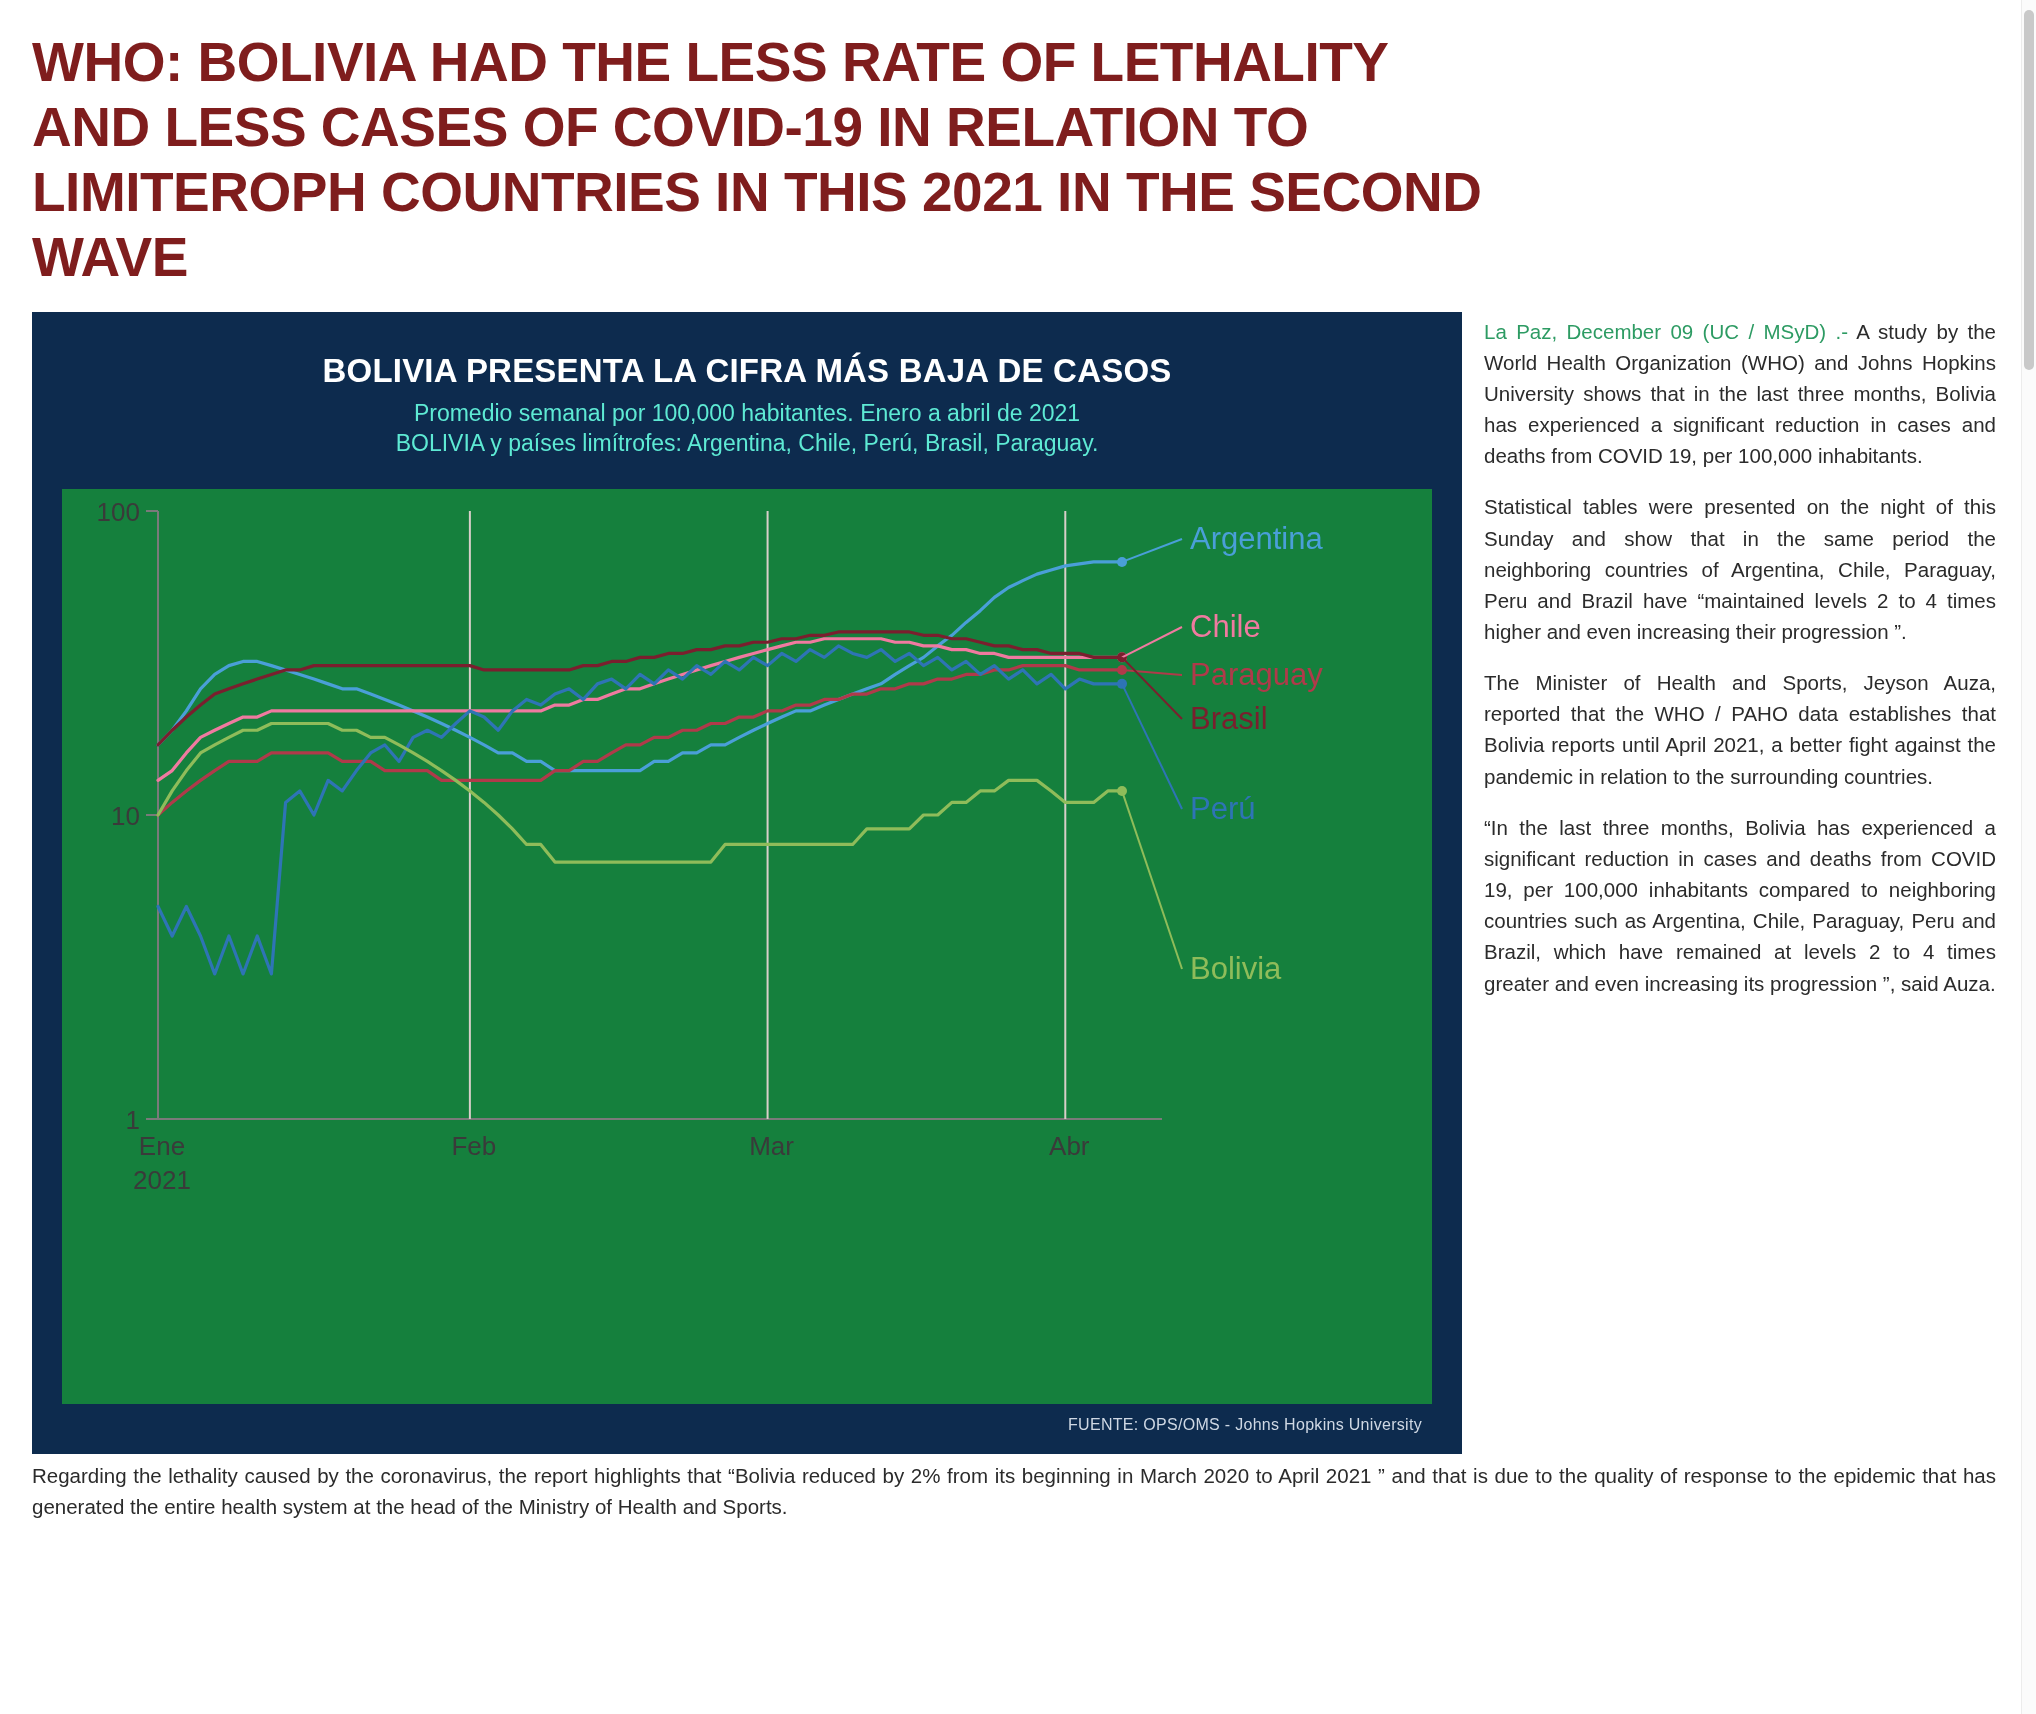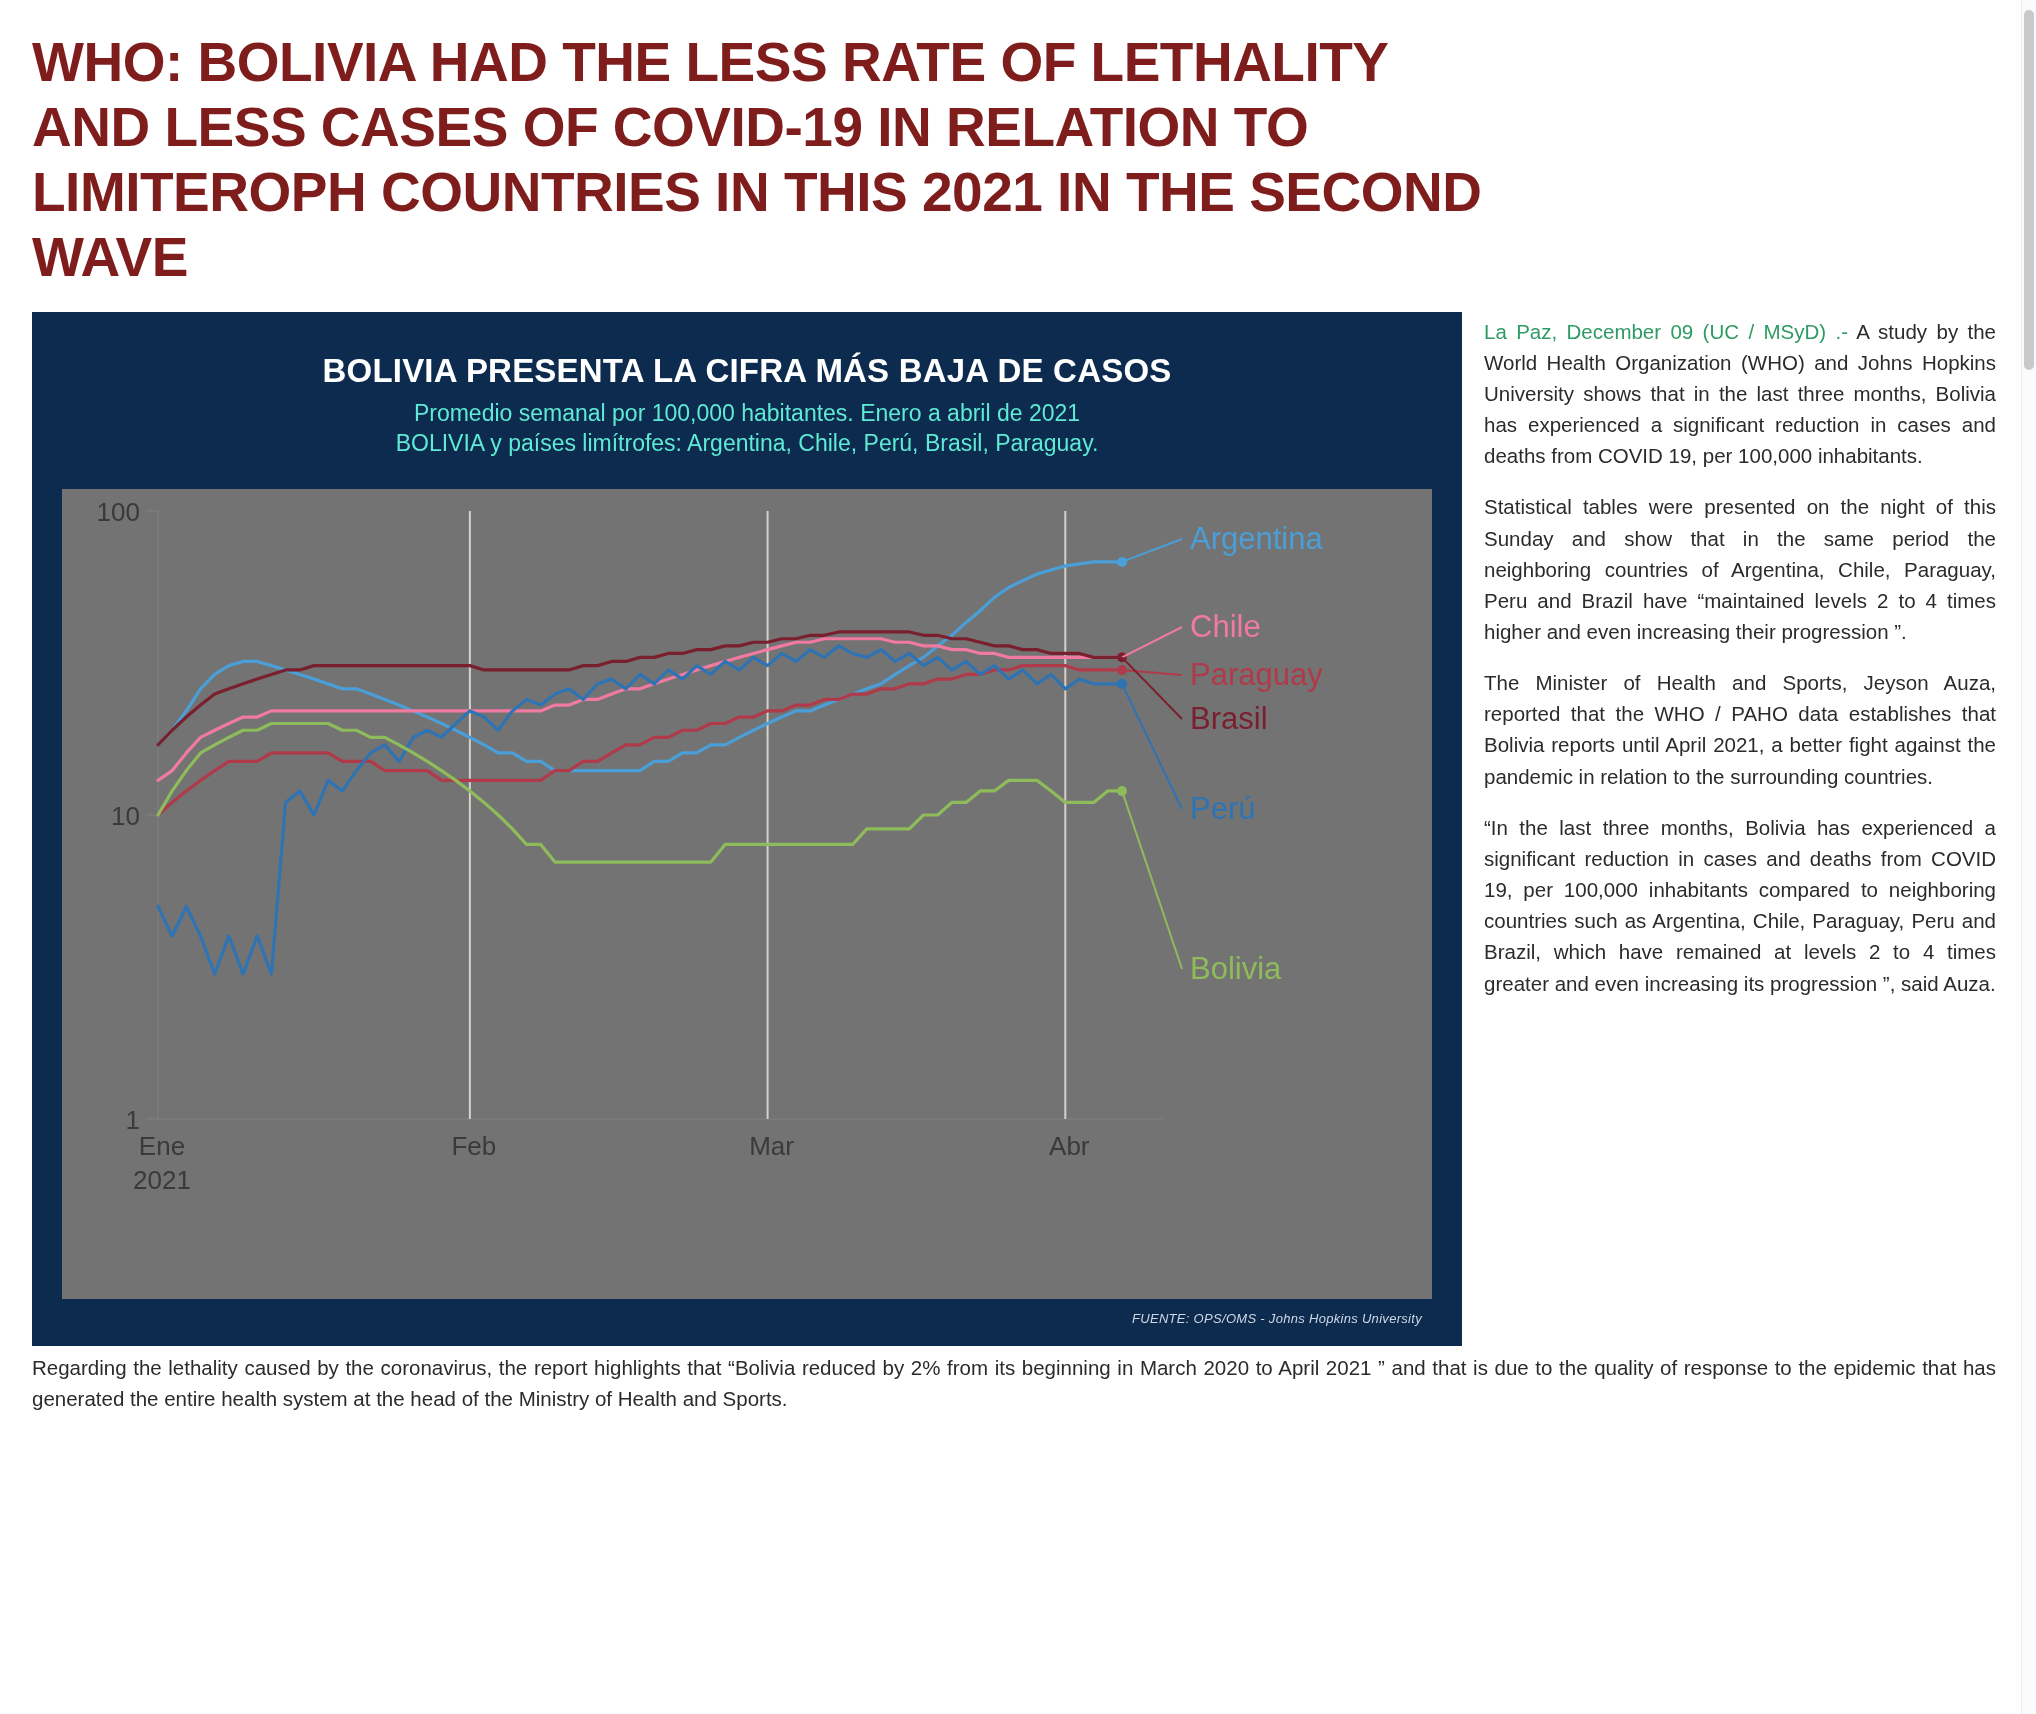--- a/index.html
+++ b/index.html
@@ -55,34 +55,33 @@
   }
   .fig-sub {
     color: #5eead4;
     font-size: 23px;
     font-weight: 400;
     text-align: center;
     line-height: 1.34;
     margin: 0 0 30px 0;
   }
   .plotwrap {
-    background: #737373;
+    background: #15803d;
     position: relative;
-    height: 810px;
+    height: 915px;
     padding: 0;
   }
   .plot-inner { position: absolute; inset: 0; }
   .fuente {
     color: #cfd8e4;
-    font-size: 13px;
+    font-size: 16px;
     text-align: right;
     letter-spacing: 0.3px;
     margin-top: 12px;
     padding-right: 10px;
-    font-style: italic;
   }
   
   .article {
     flex: 1 1 auto;
     padding-top: 4px;
   }
   .article p {
     margin: 0 0 20px 0;
     font-size: 20.5px;
     line-height: 1.52;

